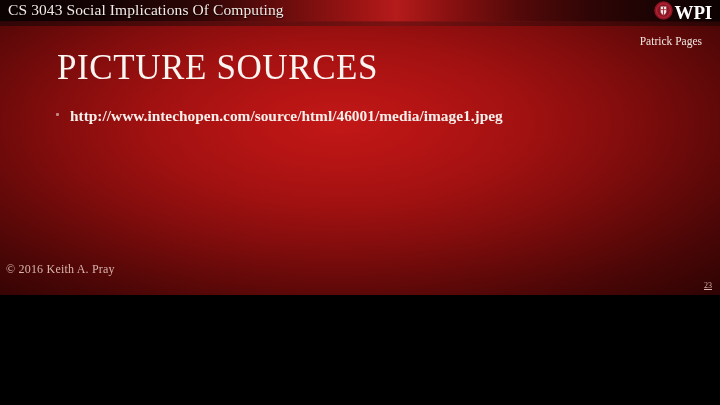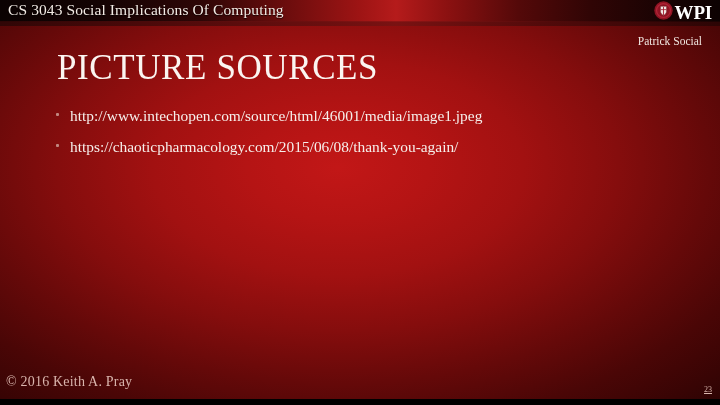--- a/index.html
+++ b/index.html
@@ -3,21 +3,21 @@
 <meta charset="utf-8">
 <style>
   html, body {
     margin: 0;
     padding: 0;
     background: #000;
   }
   .slide {
     position: relative;
     width: 720px;
-    height: 399px;
+    height: 295px;
     overflow: hidden;
     font-family: "Liberation Serif", "DejaVu Serif", serif;
     background:
       radial-gradient(ellipse 78% 82% at 47% 42%,
         #c21717 0%,
         #b51414 16%,
         #a21111 33%,
         #850d0d 50%,
         #650909 66%,
         #4a0606 80%,
@@ -111,20 +111,21 @@
     letter-spacing: 0.6px;
     white-space: nowrap;
   }
 
   
   .bullets {
     position: absolute;
     left: 56px;
     top: 106px;
     width: 610px;
+    font-weight: bold;
   }
   .bullet-item {
     position: relative;
     display: flex;
     align-items: flex-start;
     margin-bottom: 12px;
   }
   .bullet-mark {
     flex: 0 0 auto;
     width: 14px;
@@ -145,22 +146,22 @@
     font-size: 15.4px;
     line-height: 19px;
     color: #f6efeb;
     word-break: break-word;
   }
 
   
   .footer-copy {
     position: absolute;
     left: 6px;
-    bottom: 9px;
-    font-size: 14px;
+    bottom: 18px;
+    font-size: 12px;
     color: #d9b5ad;
     letter-spacing: 0.2px;
   }
   .footer-page {
     position: absolute;
     right: 8px;
     bottom: 5px;
     font-size: 8px;
     color: #d9b5ad;
     text-decoration: underline;
@@ -183,42 +184,36 @@
           <path d="M6.4 5.2 h6.2 v5.1 c0 2.2 -1.9 3.5 -3.1 4.2 c-1.2 -0.7 -3.1 -2 -3.1 -4.2 z" fill="#f0e4e2" stroke="#6d0f1b" stroke-width="0.5"></path>
           <path d="M9.5 6.0 v8.0" stroke="#a51c30" stroke-width="0.9"></path>
           <path d="M6.8 8.6 h5.4" stroke="#a51c30" stroke-width="0.8"></path>
         </svg>
       </span>
       <span class="wpi-word">WPI</span>
     </div>
   </div>
   <div class="header-underline"></div>
 
-  <div class="author">Patrick Social</div>
+  <div class="author">Patrick Pages</div>
 
   <div class="slide-title">PICTURE SOURCES</div>
 
   <div class="bullets">
 
     <div class="bullet-item">
       <span class="bullet-mark">
           <i></i>
         </span>
       <span class="bullet-text">http://www.intechopen.com/source/html/46001/media/image1.jpeg</span>
     </div>
 
 
 
 
-    <div class="bullet-item">
-      <span class="bullet-mark">
-          <i></i>
-        </span>
-      <span class="bullet-text">https://chaoticpharmacology.com/2015/06/08/thank-you-again/</span>
-    </div>
 
 
   </div>
 
   <div class="footer-copy">© 2016 Keith A. Pray</div>
   <div class="footer-page">23</div>
 
 </div>
 
 </body></html>

